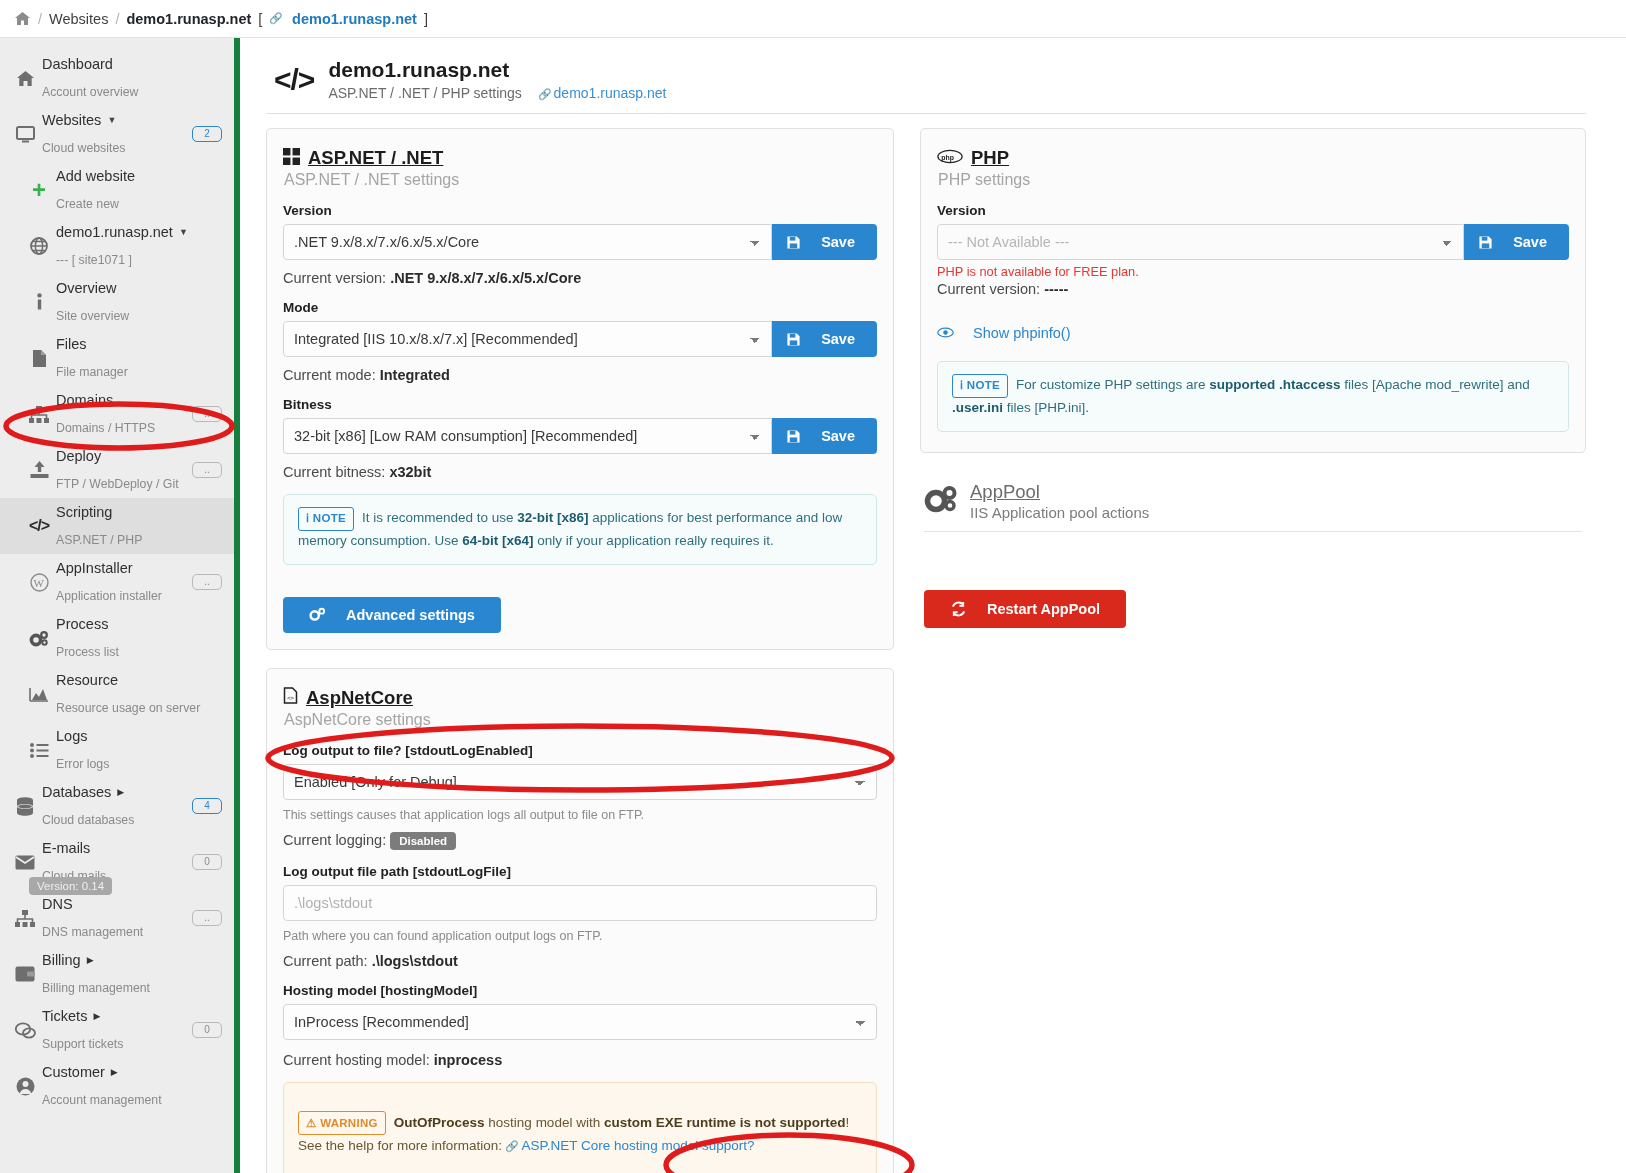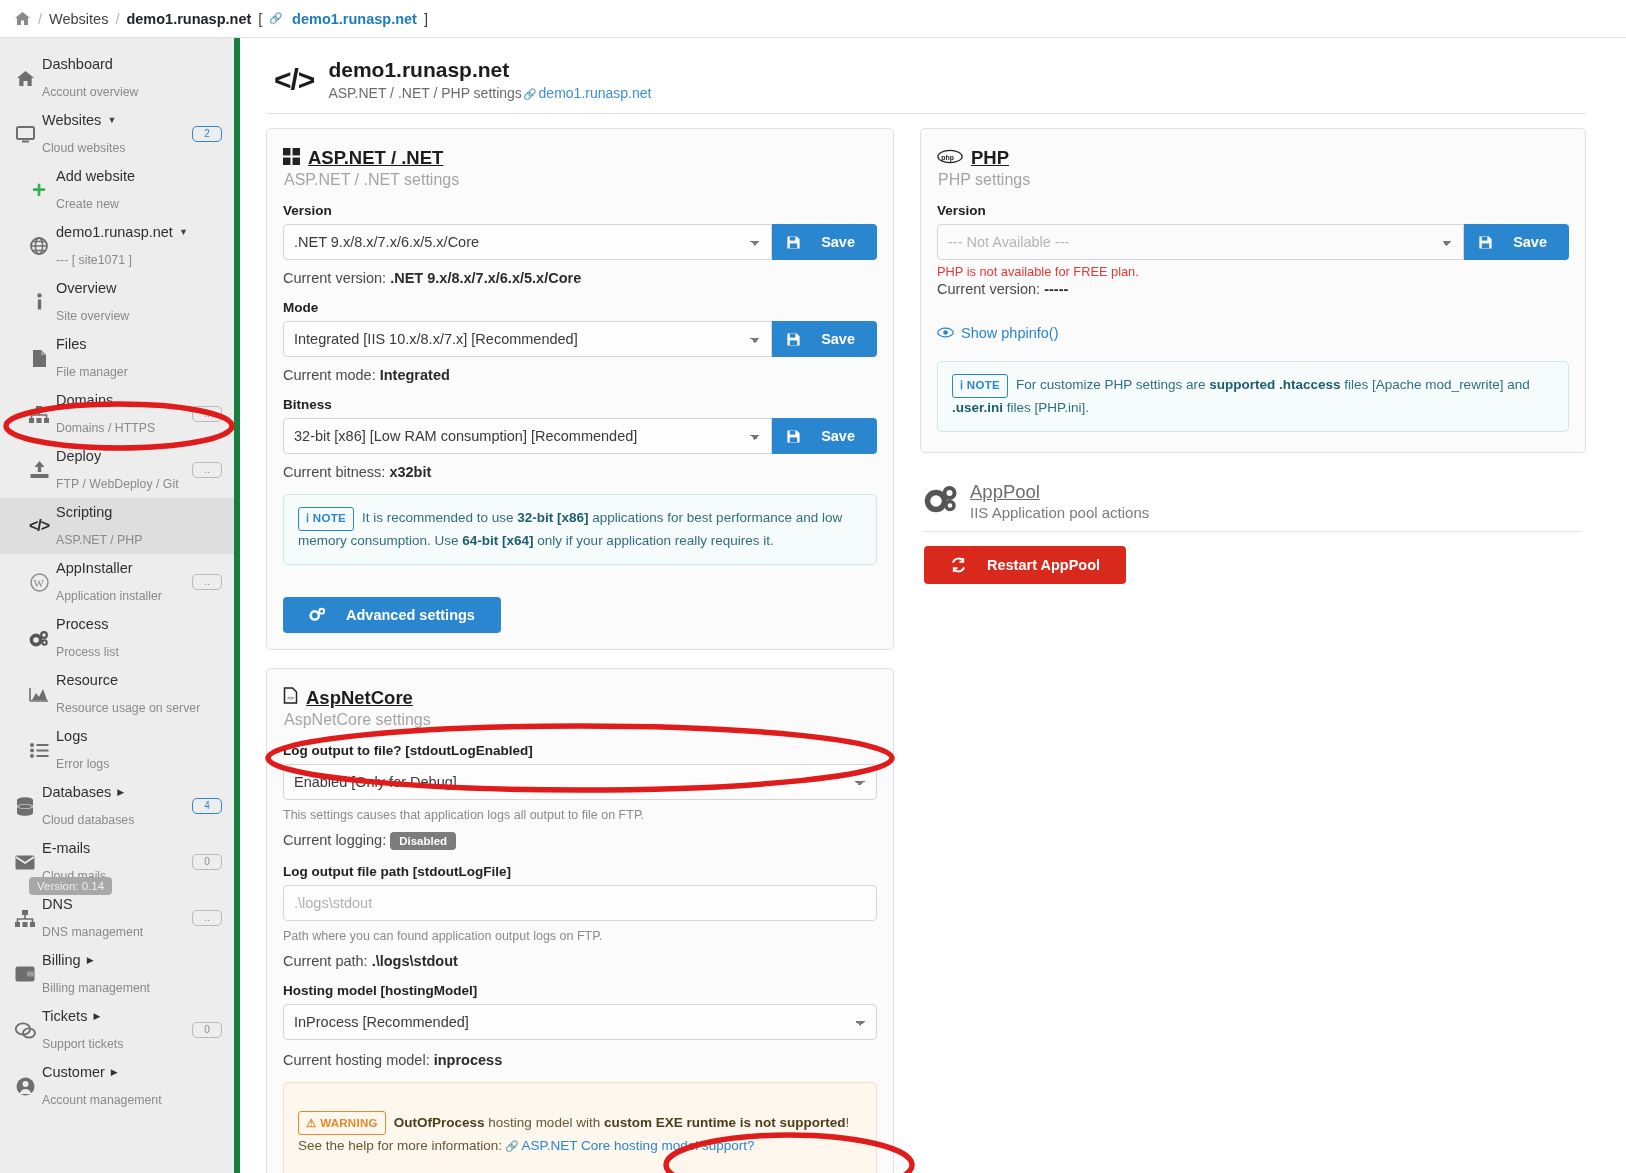--- a/index.html
+++ b/index.html
@@ -81,21 +81,21 @@
   }
 
   
   .main {
     flex: 1 1 auto; background: #ffffff;
     padding: 16px 40px 0 26px; overflow: hidden;
   }
   .page-head { display: flex; align-items: center; gap: 14px; padding: 4px 0 12px 8px; }
   .page-head-ic { font-size: 30px; font-weight: bold; color:#1c1c1c; letter-spacing:-1px; }
   .page-title { font-size: 21px; font-weight: bold; color: #1c1c1c; line-height:1.15; }
-  .page-sub { font-size: 14px; color: #6b6b6b; margin-top: 3px; display:flex; gap:1px; align-items:center;}
+  .page-sub { font-size: 14px; color: #6b6b6b; margin-top: 3px; display:flex; gap:16px; align-items:center;}
   .page-sub a { color:#3b8fd4; text-decoration:none; }
   .head-rule { border-bottom: 1px solid #e2e2e2; margin: 0 0 14px 0; }
 
   .cols { display: flex; gap: 26px; }
   .col-l { flex: 0 0 628px; }
   .col-r { flex: 1 1 auto; }
 
   .card {
     border: 1px solid #e0e0e0; border-radius: 5px;
     background: #fbfbfb; padding: 18px 16px 16px 16px;
@@ -130,21 +130,21 @@
   select.ctl.dis { color:#b5b5b5; background-color:#fbfbfb; }
   .full { width: 100%; }
 
   .btn {
     display:inline-flex; align-items:center; gap:20px;
     height: 36px; padding: 0 18px; border:none; border-radius: 4px;
     background:#2a86cf; color:#fff; font-size:14.5px; font-weight:bold;
     font-family: inherit; cursor:pointer; white-space:nowrap;
   }
   .btn.attached { border-top-left-radius:0; border-bottom-left-radius:0; padding: 0 22px 0 14px; }
-  .btn.red { background:#d9291c; }
+  .btn.red { background:#d9291c;margin-top:44px; }
   .btn svg { display:block; }
 
   .cur { font-size: 14.5px; color:#4a4a4a; margin: 10px 0 14px 0; }
   .cur b { color:#2b2b2b; }
   .hint { font-size: 12.5px; color:#8b8b8b; margin: 4px 0 10px 0; }
 
   .note {
     border:1px solid #cfe7e7; background:#f6fcfc; border-radius:5px;
     padding: 12px 14px; font-size: 13.5px; color:#2f6e7d; line-height: 1.55;
     margin: 6px 0 32px 0;
@@ -162,21 +162,21 @@
   }
   .warn b { color:#4e3d1c; }
   .tag.w { border-color:#e08b2c; color:#e08b2c; }
   .warn a { color:#2a86cf; text-decoration:none; }
 
   .pill {
     display:inline-block; background:#7c7c7c; color:#fff; font-size:11.5px;
     font-weight:bold; border-radius:4px; padding:3px 9px; vertical-align:middle;
   }
   .err { color:#e53935; font-size:12.8px; margin: 4px 0 2px 0; }
-  .eye-link { color:#2a86cf; font-size:14.5px; text-decoration:none; display:inline-flex; gap:7px; align-items:center; margin: 14px 0 14px 0;}
+  .eye-link { color:#2a86cf; font-size:14.5px; text-decoration:none; display:inline-flex; gap:19px; align-items:center; margin: 14px 0 14px 0;}
 
   .right-align { display:flex; justify-content:flex-end; margin-top: 16px; }
 
   
   .ann { position:absolute; pointer-events:none; z-index: 40; }
   .ann ellipse { fill:none; stroke:#e01b1b; stroke-width:5.5; }
 </style>
 </head>
 <body>
 

